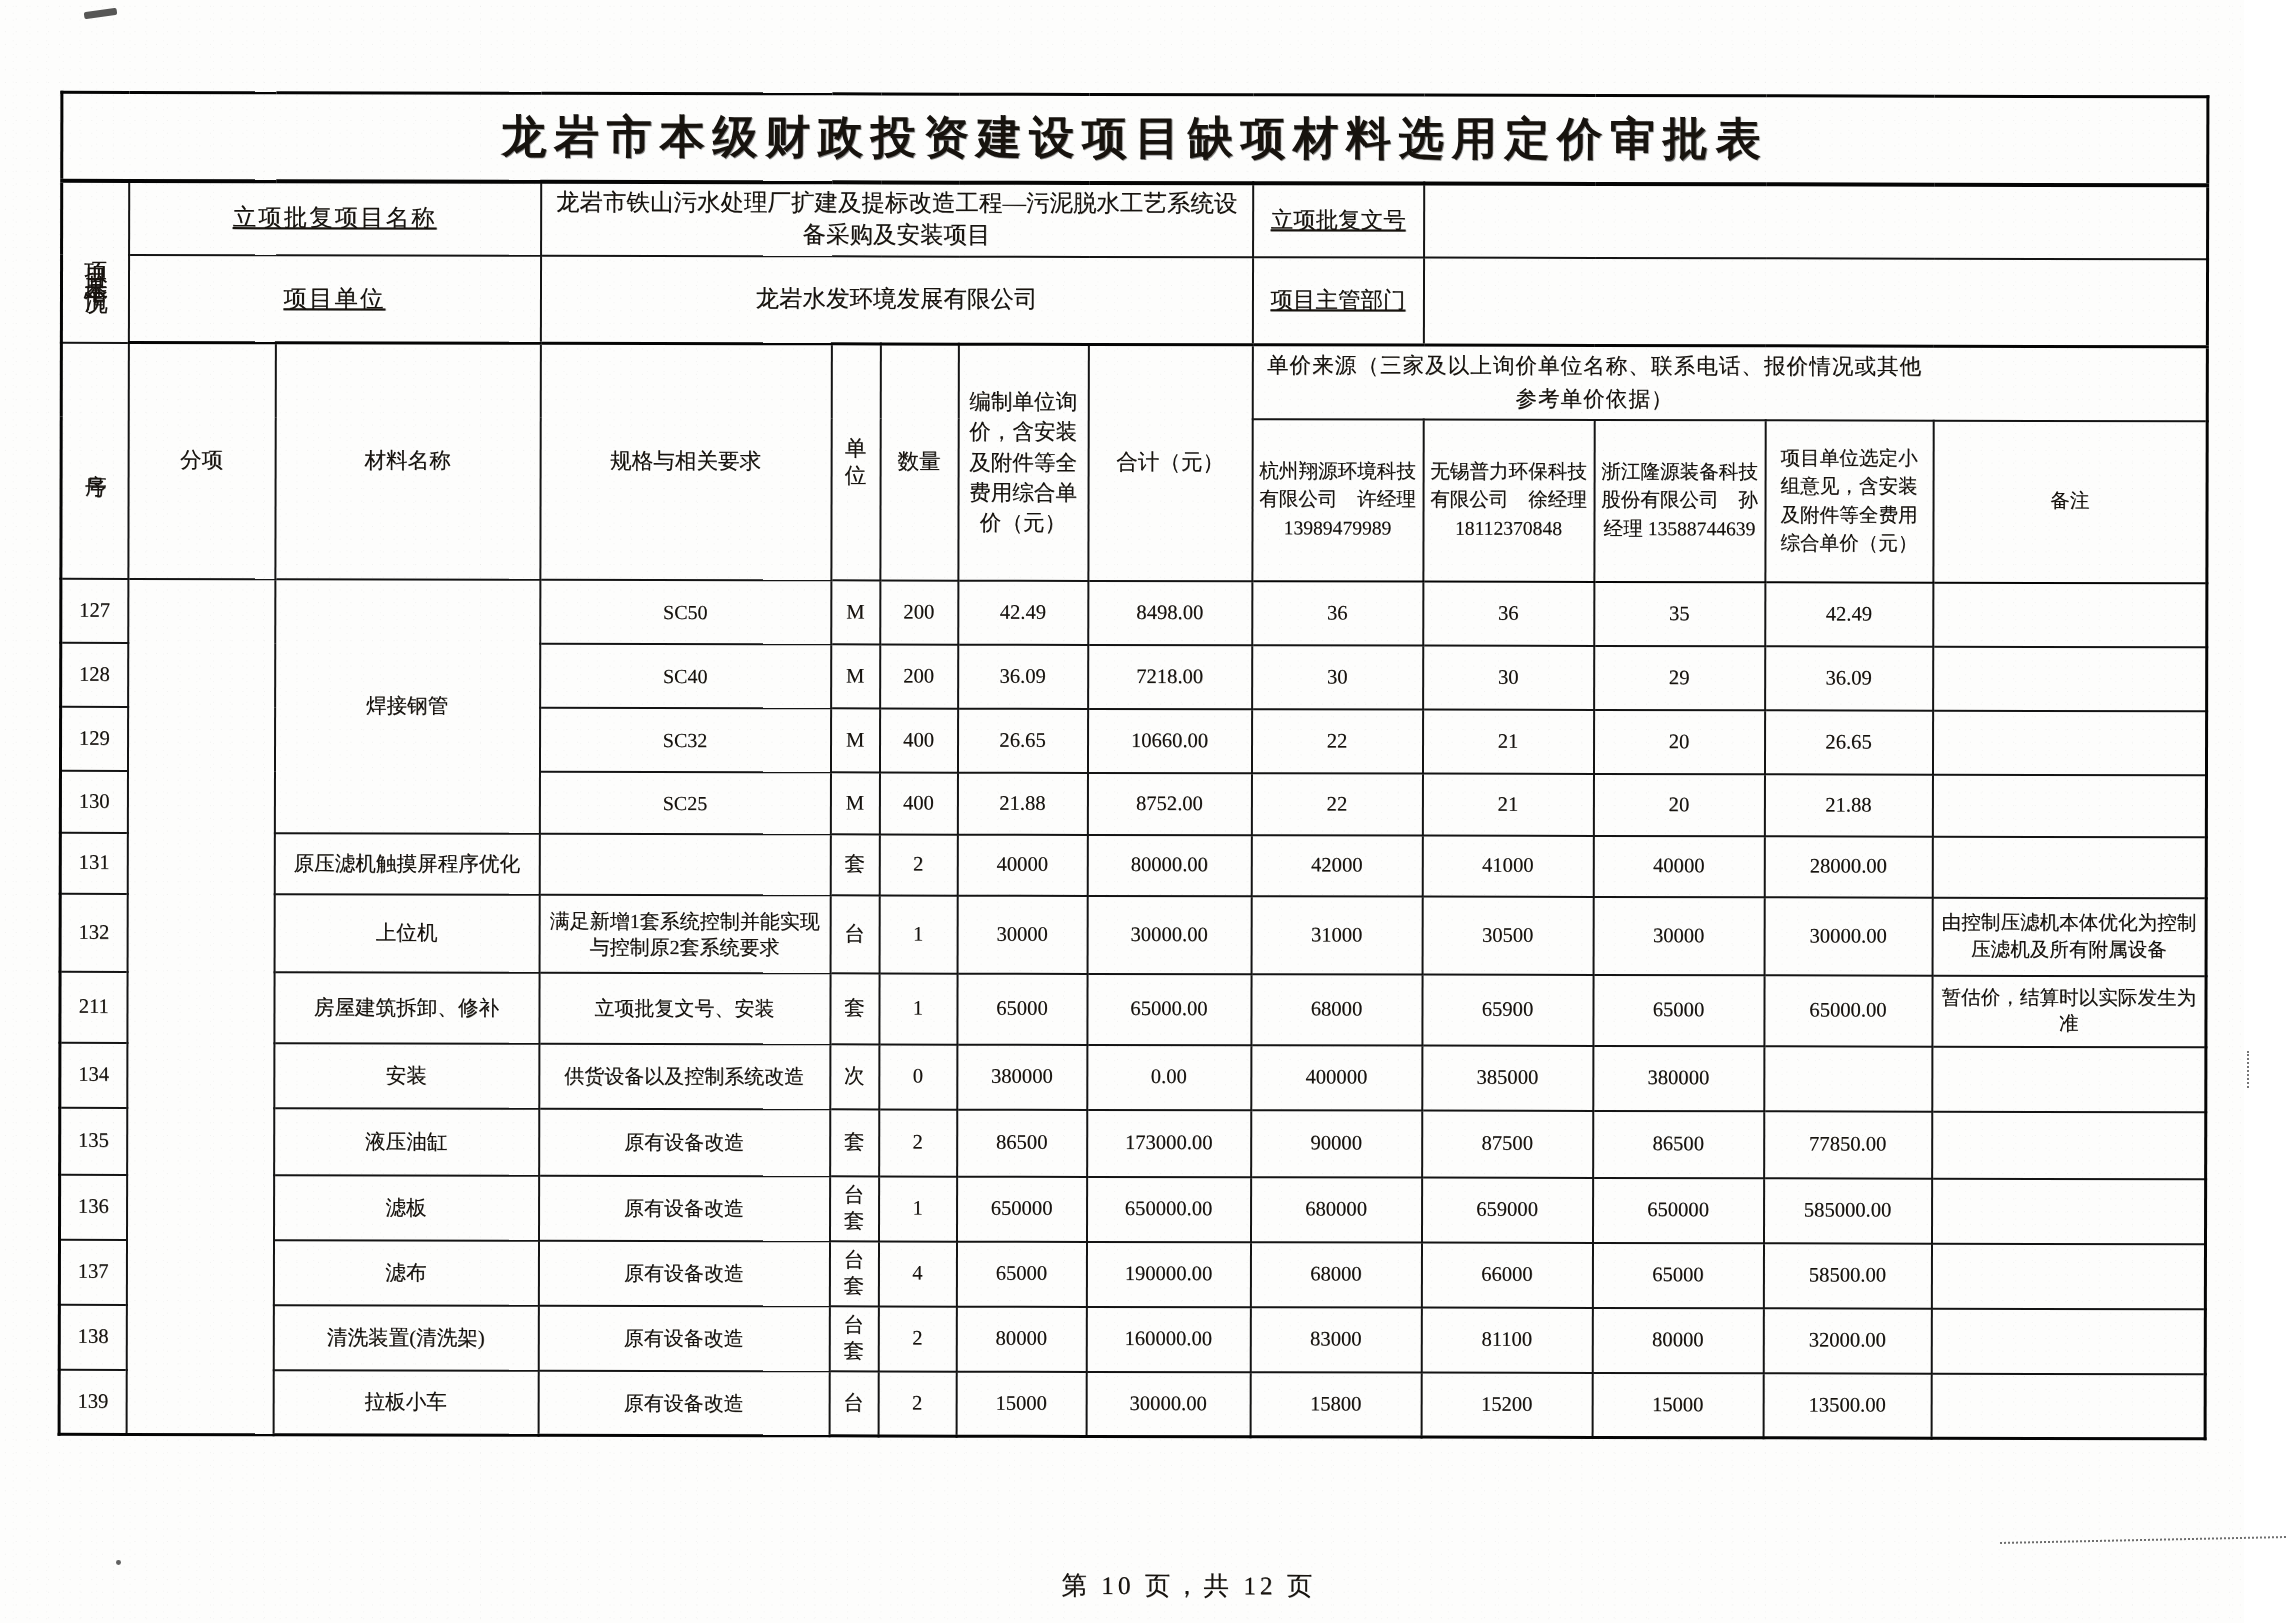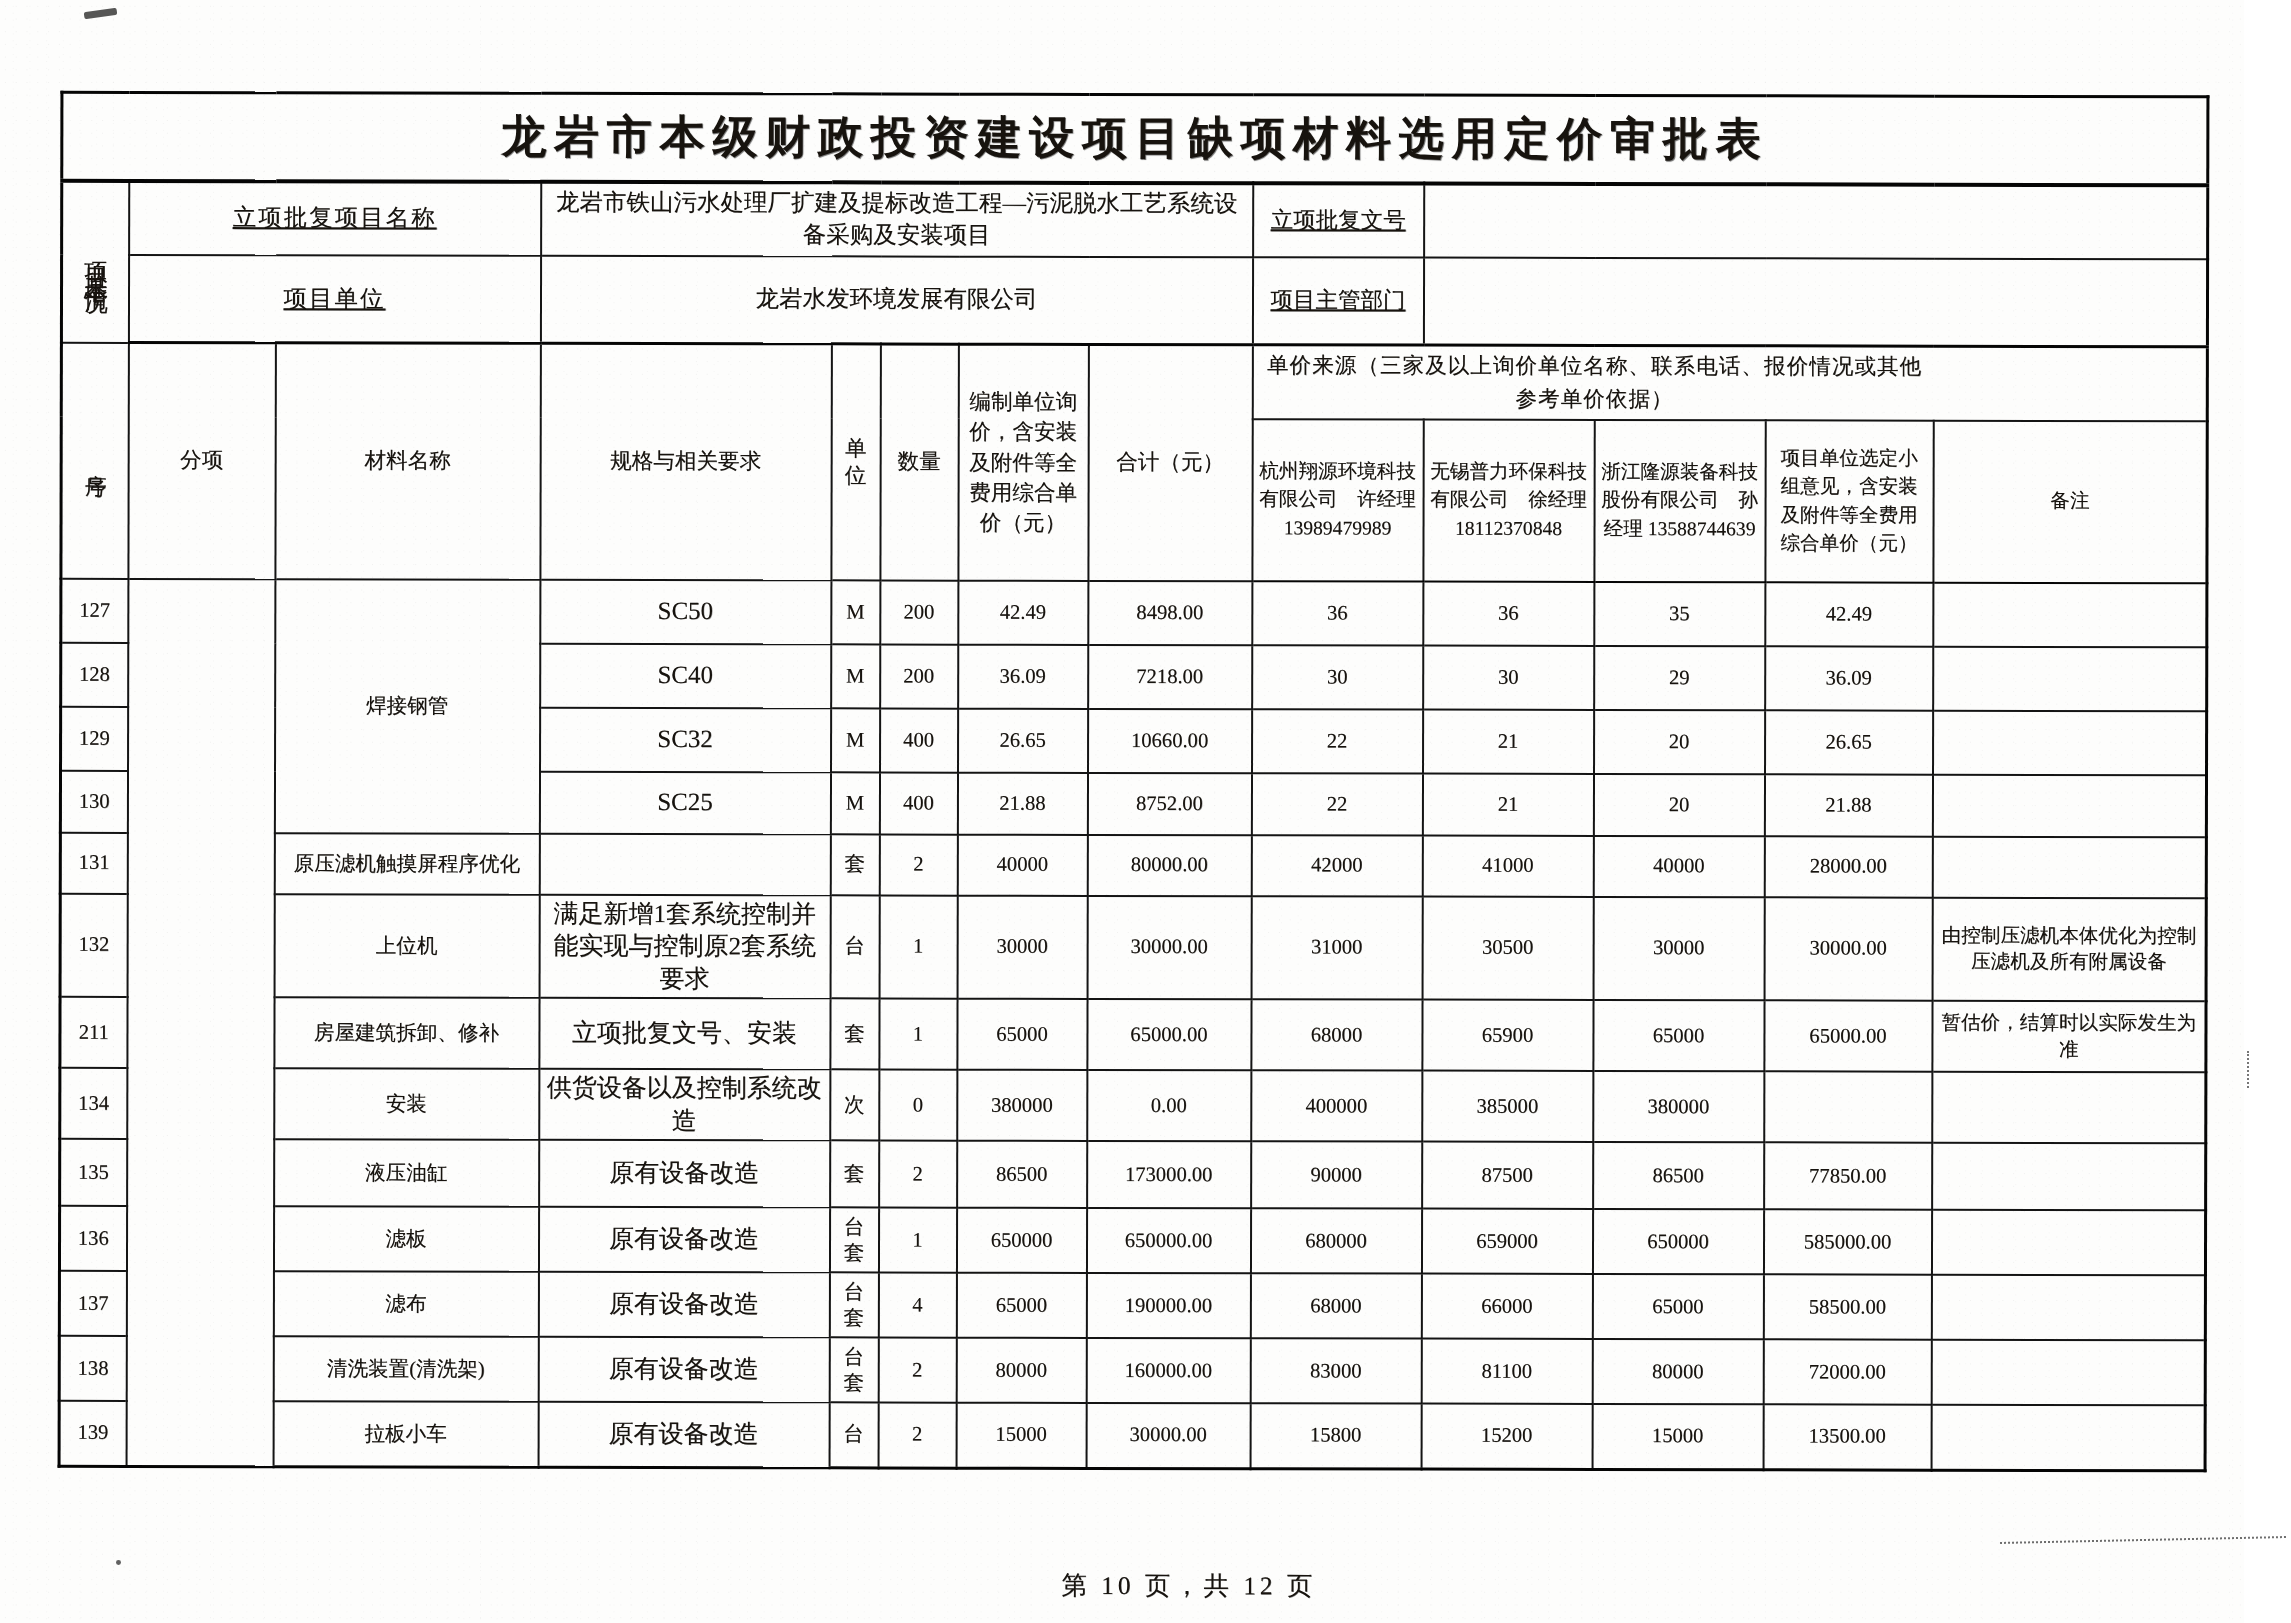--- a/index.html
+++ b/index.html
@@ -59,21 +59,21 @@
   td.plabel.small{font-size:22.5px;letter-spacing:0;padding:2px 17px;}
   td.pvalue{font-size:23.5px;line-height:1.35;}
   tr.r-ghead th{font-size:21.6px;}
   th.group{
     font-size:21.6px;line-height:1.5;padding-right:274px;letter-spacing:1px;
   }
   th.hsmall{font-size:19.6px;line-height:1.4;}
   tr.r-shead th{font-size:19.6px;line-height:1.45;padding:3.9px 5.9px;}
   tbody td{font-size:20.6px;}
   tbody td.mat{font-size:20.6px;line-height:1.3;}
-  tbody td.spec{font-size:25px;line-height:1.3;}
+  tbody td.spec{font-size:20px;line-height:1.3;}
   tbody td.remark{font-size:19.6px;line-height:1.35;padding:2px 7.8px;}
   .footer{
     position:absolute;left:59px;top:1475px;width:2145px;
     text-align:center;font-size:25.5px;letter-spacing:3.9px;
     color:#17130e;text-shadow:0.4px 0.4px 0.5px rgba(0,0,0,0.5);
   }
   
   .artifact{position:absolute;pointer-events:none;}
   .art-dotline{left:2000px;top:1539px;width:286px;height:0;border-top:2.9px dotted #4a4a4a;transform:rotate(-1.2deg);opacity:0.8;}
   .art-vdots{left:2247px;top:1051px;width:0;height:37px;border-left:2.9px dotted #555;opacity:0.8;}
@@ -294,21 +294,21 @@
             <td>138</td>
             <td rowspan="1" class="mat">清洗装置(清洗架)</td>
             <td class="spec">原有设备改造</td>
             <td>台套</td>
             <td>2</td>
             <td>80000</td>
             <td>160000.00</td>
             <td>83000</td>
             <td>81100</td>
             <td>80000</td>
-            <td>72000.00</td>
+            <td>32000.00</td>
             <td class="remark"></td>
           </tr>
           <tr style="height: 65px;">
             <td>139</td>
             <td rowspan="1" class="mat">拉板小车</td>
             <td class="spec">原有设备改造</td>
             <td>台</td>
             <td>2</td>
             <td>15000</td>
             <td>30000.00</td>

